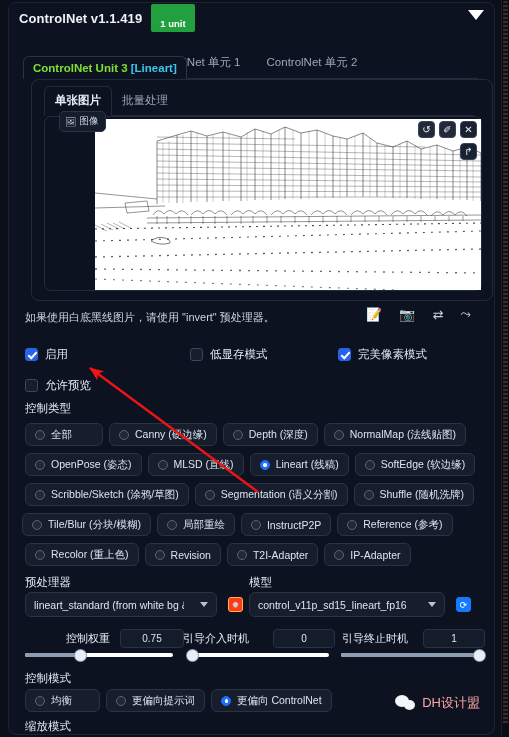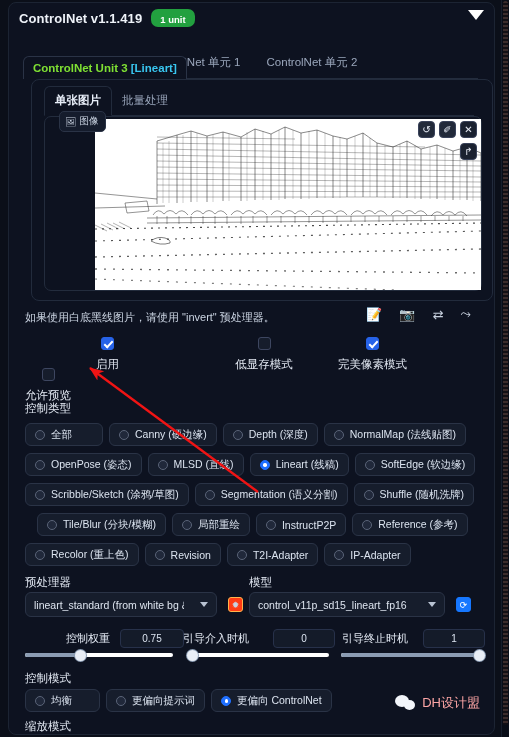--- a/index.html
+++ b/index.html
@@ -34,22 +34,22 @@
   }
   .acc-title {
     font-size: 13px; font-weight: bold; color: #eef2f8;
     letter-spacing: .1px;
   }
   .badge {
     margin-left: 9px;
     background: #22a03f;
     color: #ffffff;
     font-size: 9.5px; font-weight: bold;
-    border-radius: 7px;
-    padding: 6px 9px 3px 9px;
+    border-radius: 2px;
+    padding: 15px 9px 3px 9px;
     line-height: 1;
   }
   .chevron {
     position: absolute; right: 10px; top: 7px;
     width: 0; height: 0;
     border-left: 8px solid transparent;
     border-right: 8px solid transparent;
     border-top: 10px solid #ffffff;
   }
 
@@ -187,21 +187,21 @@
     display: flex; gap: 17px; align-items: center;
   }
   .hint-icons span { font-size: 13px; color: #c7d0de; cursor: pointer; }
 
   
   .cbrow {
     position: absolute; left: 24px;
     width: 462px; height: 20px;
     display: flex; align-items: center;
   }
-  .cbitem { display: flex; align-items: center; gap: 7px; cursor: pointer; flex-direction: column; }
+  .cbitem { display: flex; align-items: center; gap: 7px; cursor: pointer; }
   .cb {
     width: 13px; height: 13px;
     border-radius: 3px;
     border: 1px solid #3d4660;
     background: #161d2c;
     position: relative;
     flex: none;
   }
   .cb.on {
     background: #2763e8;
@@ -648,21 +648,21 @@
       <div class="chip">
         <span class="radio"></span>
         <span>Segmentation (语义分割)</span>
       </div>
       <div class="chip">
         <span class="radio"></span>
         <span>Shuffle (随机洗牌)</span>
       </div>
     </div>
 
-    <div class="chip-row" style="top:510px; left:28px;">
+    <div class="chip-row" style="top:510px; left:13px;">
       <div class="chip">
         <span class="radio"></span>
         <span>Tile/Blur (分块/模糊)</span>
       </div>
       <div class="chip">
         <span class="radio"></span>
         <span>局部重绘</span>
       </div>
       <div class="chip">
         <span class="radio"></span>

